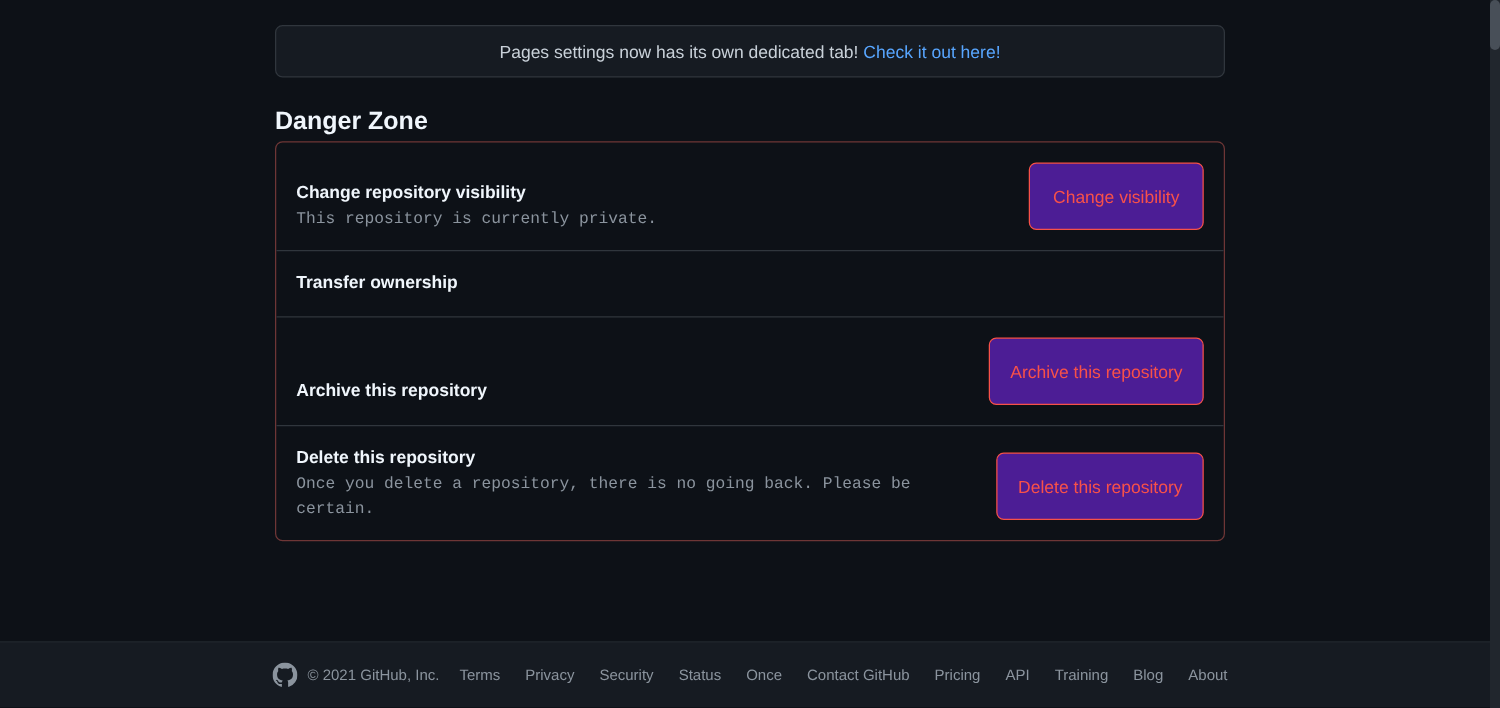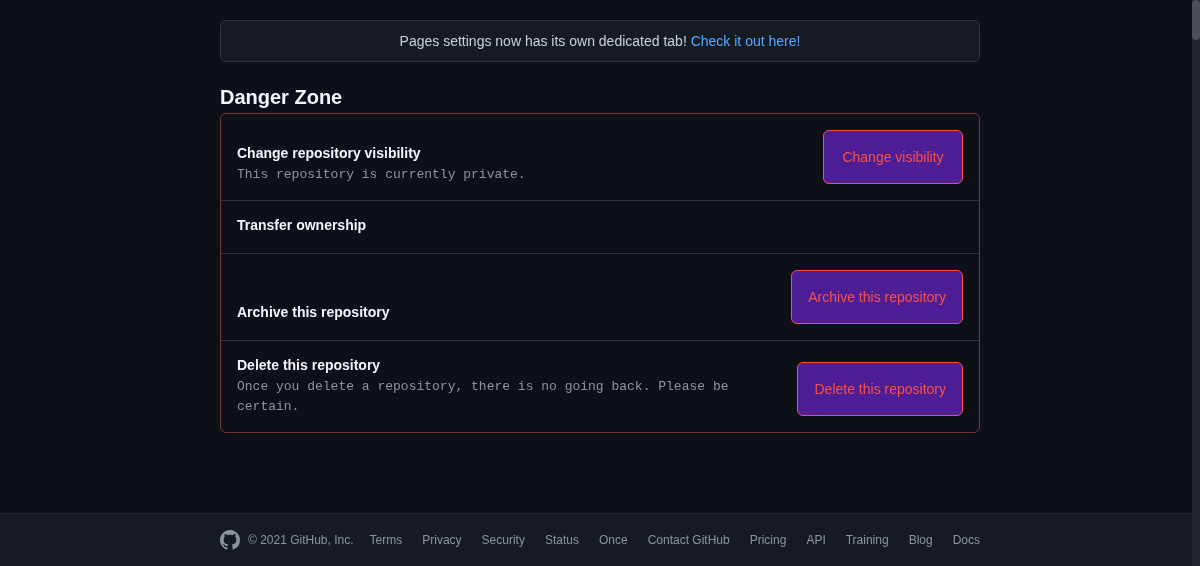--- a/index.html
+++ b/index.html
@@ -230,19 +230,19 @@
     <a class="footer-link" href="#">Terms</a>
     <a class="footer-link" href="#">Privacy</a>
     <a class="footer-link" href="#">Security</a>
     <a class="footer-link" href="#">Status</a>
     <a class="footer-link" href="#">Once</a>
     <a class="footer-link" href="#">Contact GitHub</a>
     <a class="footer-link" href="#">Pricing</a>
     <a class="footer-link" href="#">API</a>
     <a class="footer-link" href="#">Training</a>
     <a class="footer-link" href="#">Blog</a>
-    <a class="footer-link" href="#">Docs</a>
+    <a class="footer-link" href="#">About</a>
   </div>
 </footer>
 
 <div class="scrollbar-right">
   <div class="scrollbar-thumb"></div>
 </div>
 
 </body></html>

